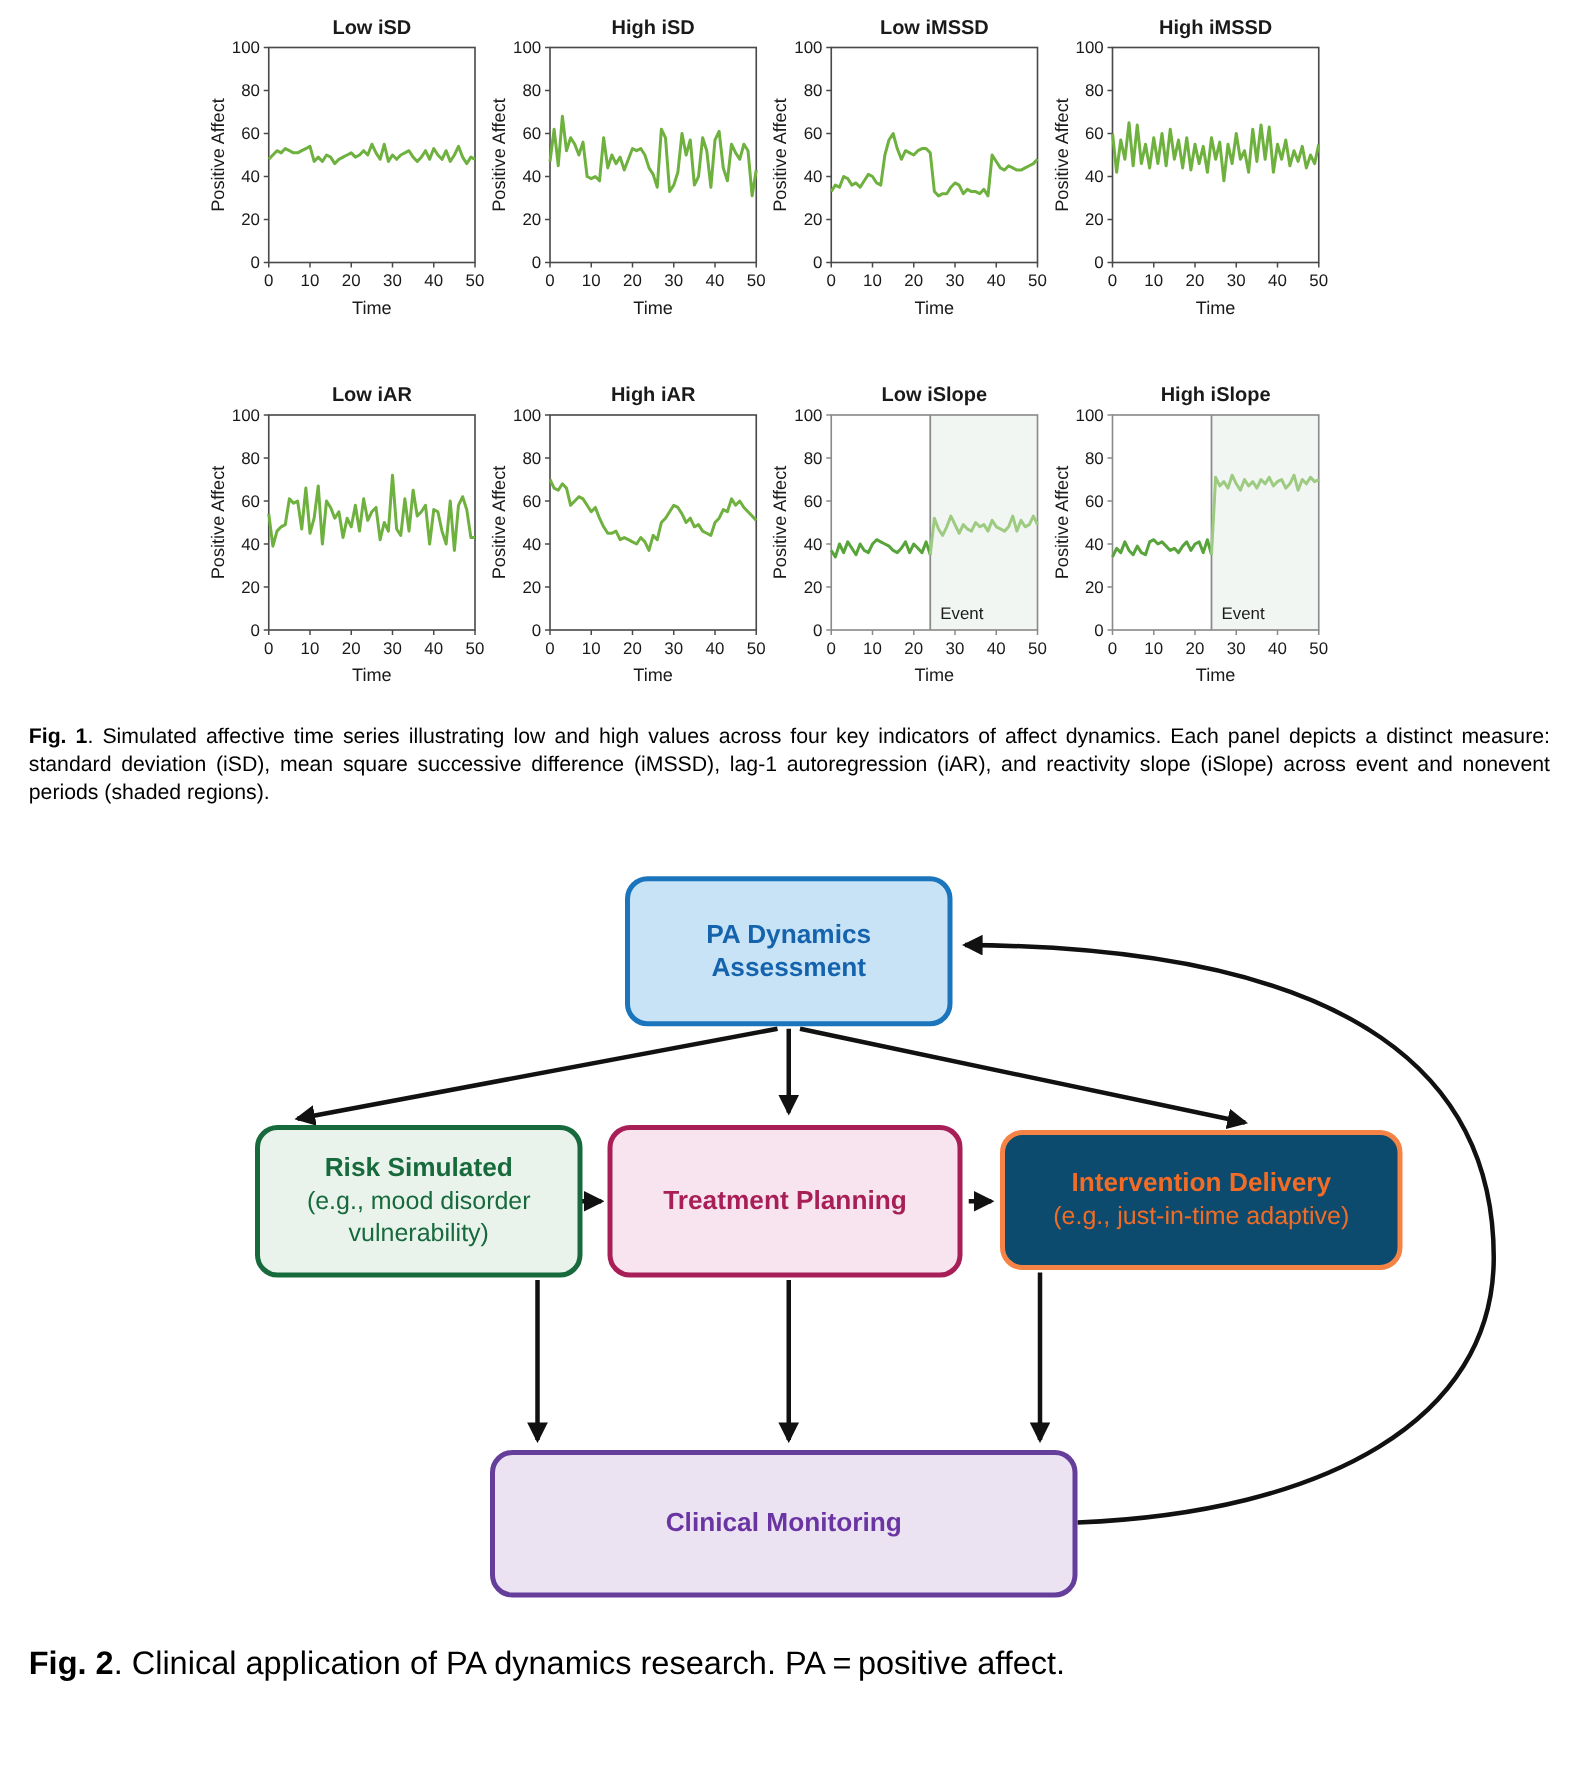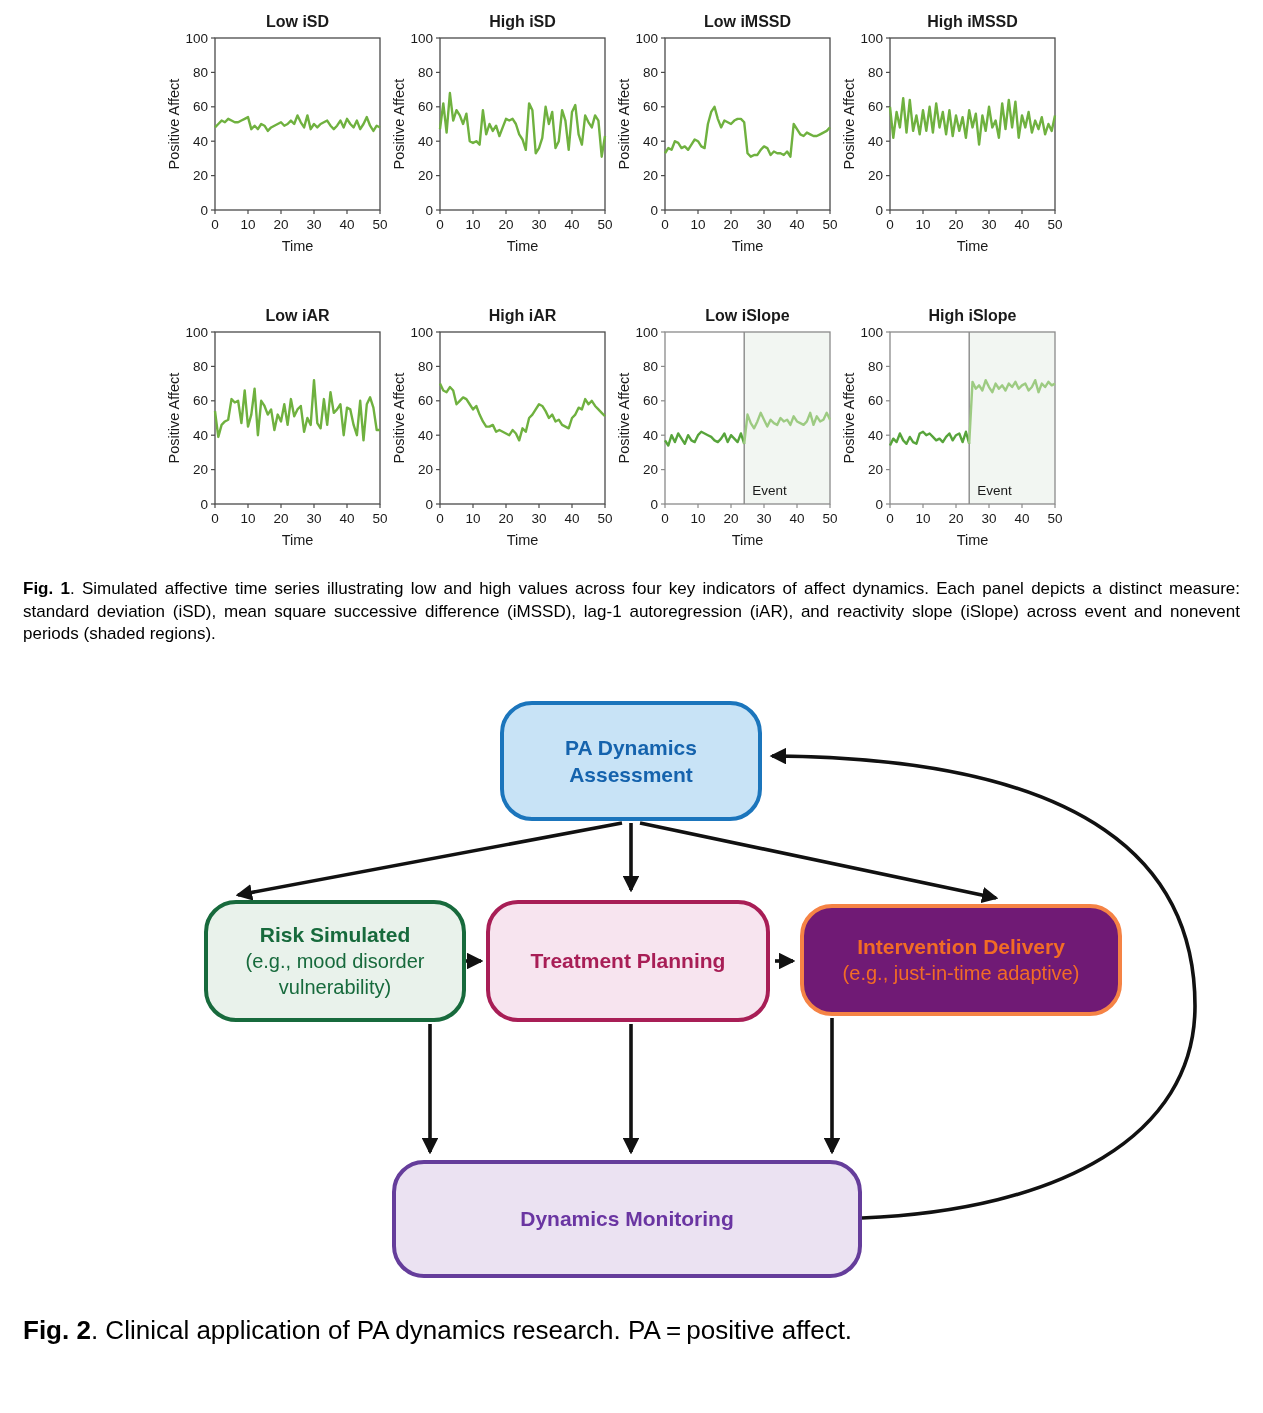--- a/index.html
+++ b/index.html
@@ -7,21 +7,21 @@
   .fig1{padding-top:8px;}
   .chart-row{display:flex;margin-left:165px;}
   .chart-row + .chart-row{margin-top:46px;}
   .chart-cell{width:225px;height:248px;}
   svg text{font-family:"Liberation Sans", sans-serif;fill:#1a1a1a;}
   .caption{margin:28px 23px 0 23px;font-size:17px;line-height:1.33;text-align:justify;color:#000;}
   .caption b{font-weight:bold;}
   .caption2{margin:14px 23px 26px 23px;font-size:26px;color:#000;text-align:left;}
   .diagram{position:relative;width:1263px;height:625px;margin-top:30px;}
   .diagram svg.arrows{position:absolute;left:0;top:0;}
-  .node{position:absolute;border-style:solid;border-width:4px;border-radius:32px;
+  .node{position:absolute;border-style:solid;border-width:4px;border-radius:18px;
         display:flex;flex-direction:column;align-items:center;justify-content:center;
         text-align:center;box-sizing:border-box;padding:4px 10px;}
   .node .title{font-weight:bold;font-size:21px;line-height:1.3;}
   .node .subtitle{font-size:20px;line-height:1.3;}
 </style>
 </head>
 <body>
 
 <div class="fig1">
   <div class="chart-row" id="fig1-row1">
@@ -311,22 +311,22 @@
   <div class="node" style="left: 500px; top: 25px; width: 262px; height: 120px; background: rgb(200, 227, 246); border-color: rgb(27, 117, 188); color: rgb(21, 99, 173);">
     <div class="title">PA Dynamics Assessment</div>
   </div>
   <div class="node" style="left: 204px; top: 224px; width: 262px; height: 122px; background: rgb(233, 242, 235); border-color: rgb(23, 106, 60); color: rgb(23, 106, 60);">
     <div class="title">Risk Simulated</div>
     <div class="subtitle">(e.g., mood disorder vulnerability)</div>
   </div>
   <div class="node" style="left: 486px; top: 224px; width: 284px; height: 122px; background: rgb(247, 228, 239); border-color: rgb(168, 30, 86); color: rgb(168, 30, 86);">
     <div class="title">Treatment Planning</div>
   </div>
-  <div class="node" style="left: 800px; top: 228px; width: 322px; height: 112px; background: #701a75; border-color: rgb(245, 131, 69); color: rgb(242, 108, 37);">
+  <div class="node" style="left: 800px; top: 228px; width: 322px; height: 112px; background: #0c4a6e; border-color: rgb(245, 131, 69); color: rgb(242, 108, 37);">
     <div class="title">Intervention Delivery</div>
     <div class="subtitle">(e.g., just-in-time adaptive)</div>
   </div>
   <div class="node" style="left: 392px; top: 484px; width: 470px; height: 118px; background: rgb(235, 226, 242); border-color: rgb(101, 61, 155); color: rgb(106, 53, 162);">
-    <div class="title">Dynamics Monitoring</div>
+    <div class="title">Clinical Monitoring</div>
   </div>
 </div>
 
 <p class="caption2"><b>Fig. 2</b><span>. Clinical application of PA dynamics research. PA = positive affect.</span></p>
 
 </body></html>

